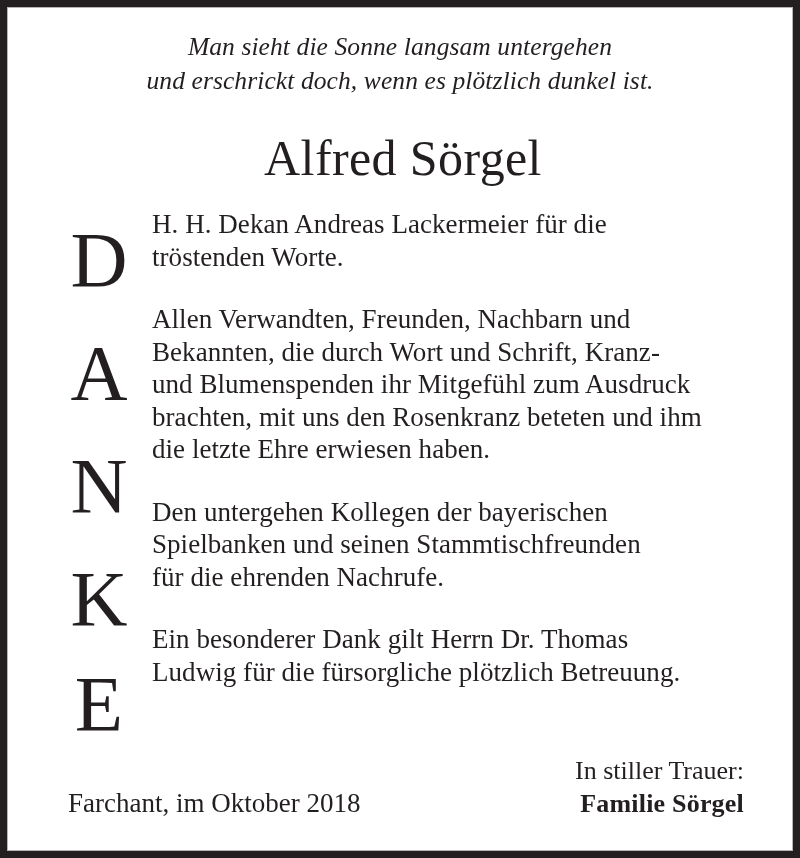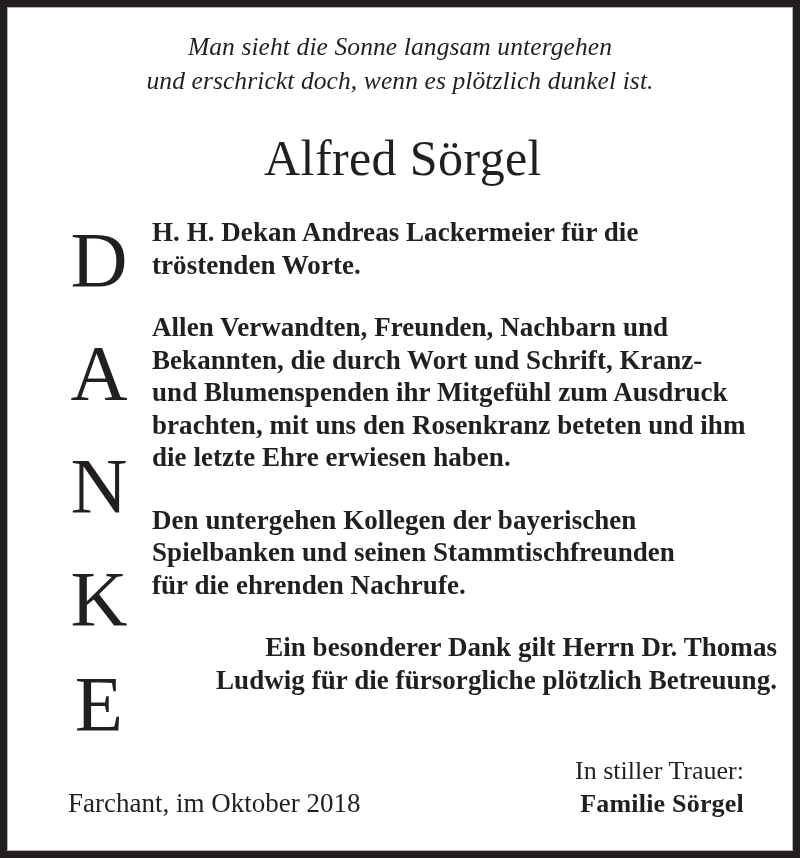--- a/index.html
+++ b/index.html
@@ -88,32 +88,31 @@
   .danke-letter.pos-0 { top: 2px;   }
   .danke-letter.pos-1 { top: 115px; }
   .danke-letter.pos-2 { top: 228px; }
   .danke-letter.pos-3 { top: 341px; }
   .danke-letter.pos-4 { top: 446px; }
 
   
   .thanks-blocks {
     position: absolute;
     left: 144px;
-    top: 208px;
+    top: 200px;
     width: 625px;
-    font-weight: bold;
   }
   .thanks-block {
     font-size: 27px;
     line-height: 32.5px;
     color: #231f20;
     margin: 0 0 30px 0;
     letter-spacing: 0.05px;
   }
-  .thanks-block:last-child { margin-bottom: 16px; text-align: right; }
+  .thanks-block:last-child { margin-bottom: 16px; }
   .thanks-line { display: block; white-space: nowrap; }
 
   
   .obituary-footer {
     position: absolute;
     left: 0;
     right: 0;
     bottom: 22px;
     height: 76px;
   }

